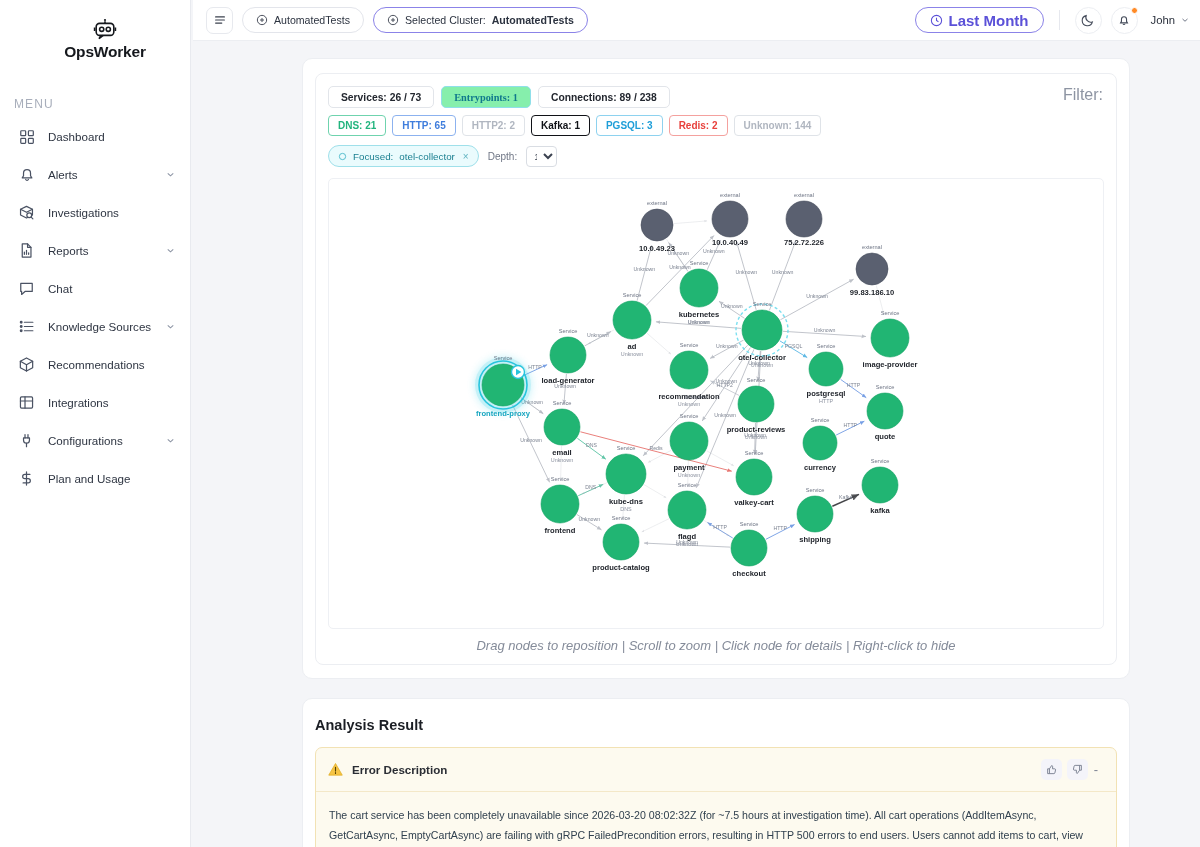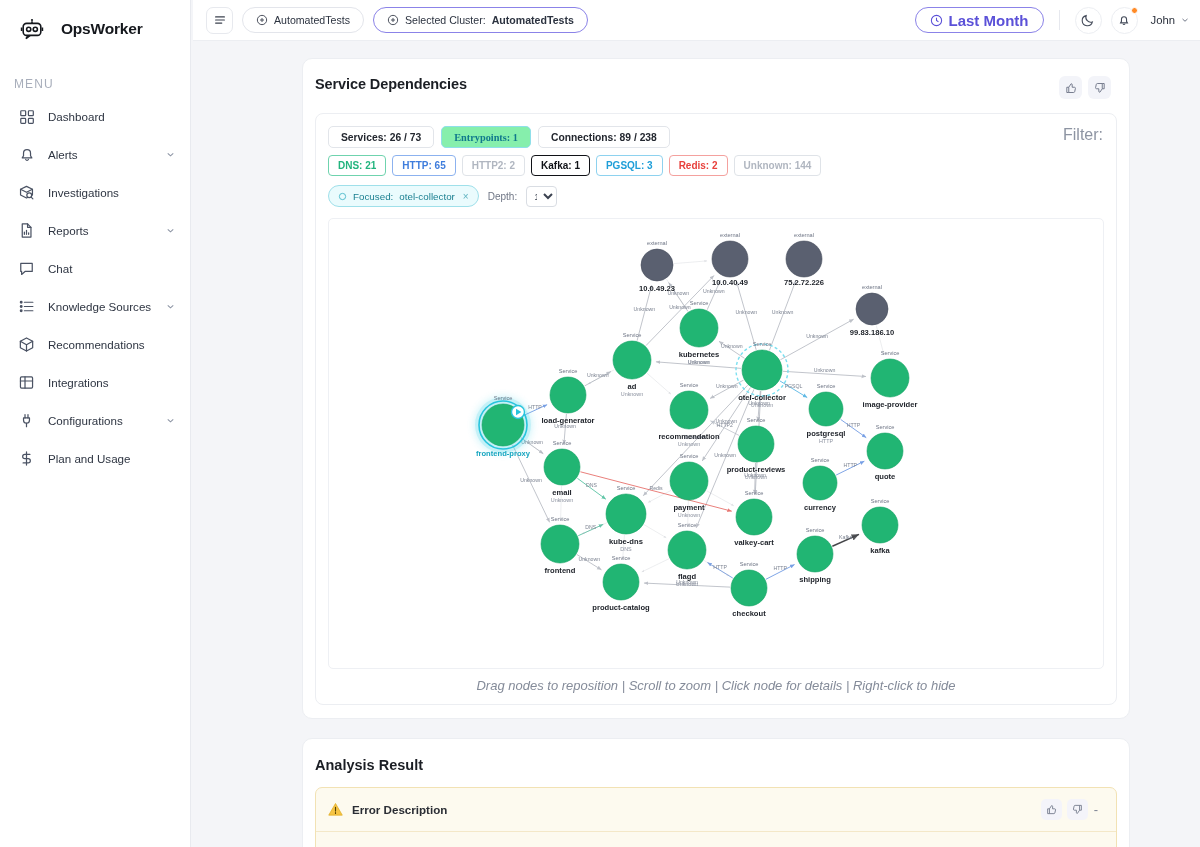--- a/index.html
+++ b/index.html
@@ -8,21 +8,21 @@
     font-family: "Liberation Sans", sans-serif;
     background: #f4f5f8;
     overflow: hidden;
     color: #22252b;
   }
   
   #sidebar {
     position: absolute; left: 0; top: 0; width: 191px; height: 847px;
     background: #ffffff; border-right: 1px solid #e8eaef;
   }
-  .brand { display: flex; align-items: center; gap: 17px; padding: 17px 0 0 20px; }
+  .brand { display: flex; align-items: center; gap: 2px; padding: 17px 0 0 20px; flex-direction: column; }
   .brand-name { font-size: 15.5px; font-weight: 700; letter-spacing: -0.2px; color: #15181d; }
   .menu-label { font-size: 12px; letter-spacing: 1.1px; color: #a8aebb; padding: 36px 0 6px 14px; font-weight: 500;}
   .nav-item {
     display: flex; align-items: center; gap: 13px;
     height: 38px; padding: 0 14px 0 18px; cursor: pointer;
     font-size: 11.6px; color: #2e3542; position: relative;
   }
   .nav-item .ico { width: 17px; height: 17px; flex: 0 0 17px; color: #4a5263; }
   .nav-item .lbl { flex: 1; }
   .nav-item .chev { width: 11px; height: 11px; color: #8b93a3; }
@@ -278,35 +278,20 @@
     <span>John</span>
     <svg width="10" height="10" viewBox="0 0 16 16" fill="none" stroke="#5d6576" stroke-width="1.4">
         <path d="M4 6.3 8 10l4-3.7"></path>
       </svg>
   </div>
 </div>
 
 <div id="main">
 
   <div class="card">
-    <div class="card-head">
-      <div class="card-title">Service Dependencies</div>
-      <div class="sq-btn">
-        <svg width="12" height="12" viewBox="0 0 16 16" fill="none" stroke="#6a7183" stroke-width="1.2">
-            <path d="M5 14V7l3.1-4.6c.8-.2 1.5.3 1.5 1.1V7h3.1c.8 0 1.4.8 1.2 1.6l-1 4.3c-.1.6-.7 1.1-1.4 1.1z"></path>
-            <path d="M5 7H2.4v7H5"></path>
-          </svg>
-      </div>
-      <div class="sq-btn">
-        <svg width="12" height="12" viewBox="0 0 16 16" fill="none" stroke="#6a7183" stroke-width="1.2">
-            <path d="M11 2v7l-3.1 4.6c-.8.2-1.5-.3-1.5-1.1V9H3.3c-.8 0-1.4-.8-1.2-1.6l1-4.3C3.2 2.5 3.8 2 4.5 2z"></path>
-            <path d="M11 9h2.6V2H11"></path>
-          </svg>
-      </div>
-    </div>
 
     <div class="graph-panel">
       <div class="toolbar">
         <div id="stat-pills" style="display:flex;gap:7px">
             <div class="stat-pill">Services: 26 / 73</div>
             <div class="stat-pill sel">Entrypoints: 1</div>
             <div class="stat-pill">Connections: 89 / 238</div>
           </div>
         <span class="filter-label">Filter:</span>
         <div id="filter-chips" style="display:flex;gap:6px">

